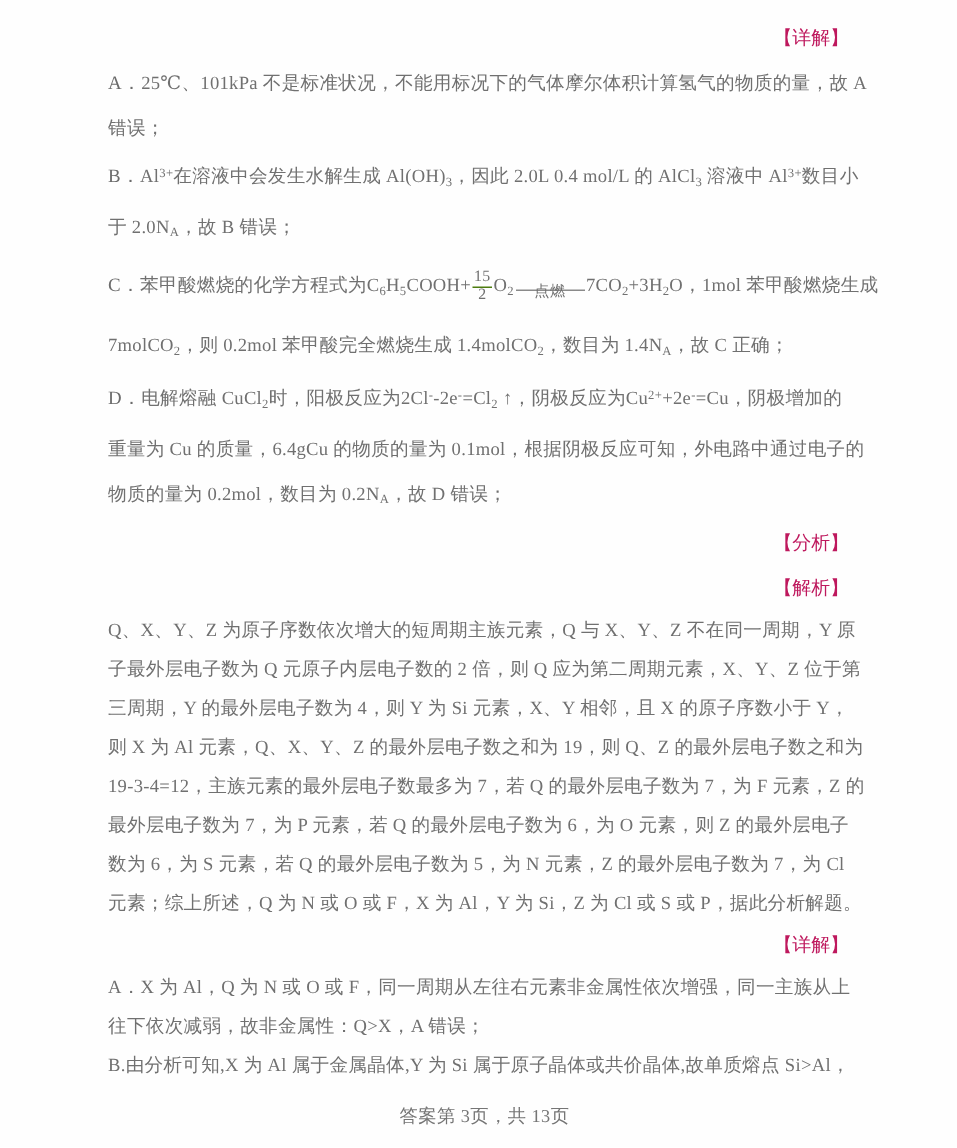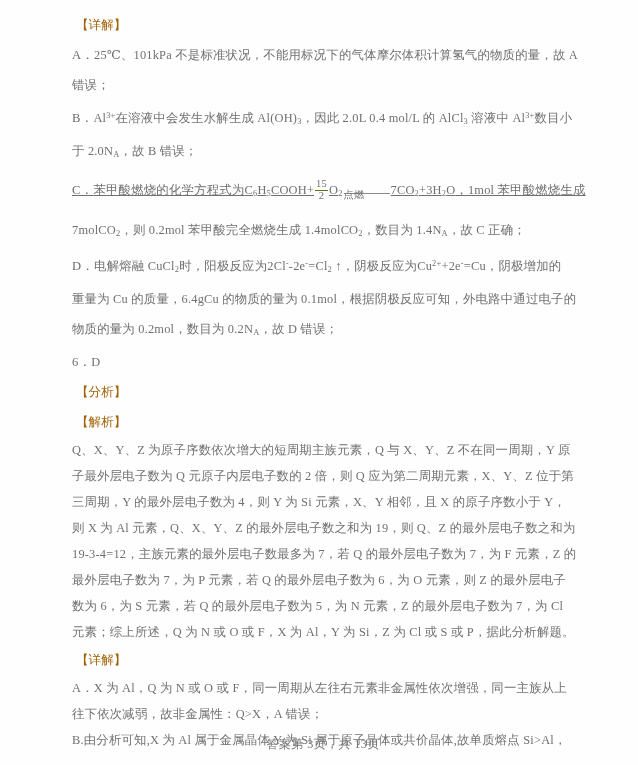--- a/index.html
+++ b/index.html
@@ -39,22 +39,23 @@
   .tight .line {
     line-height: 26px;
   }
   .marker {
     font-size: 12.6px;
     color: #6b6b6b;
   }
   .blocklabel {
     font-size: 12.6px;
     line-height: 30px;
-    color: #a16207;
+    color: #be185d;
     padding-left: 4px;
+    text-align: right;
   }
   sub {
     font-size: 0.68em;
     vertical-align: -0.28em;
   }
   sup {
     font-size: 0.68em;
     vertical-align: 0.42em;
   }
   .frac {
@@ -71,38 +72,38 @@
     padding: 0 1px;
   }
   .frac .den {
     display: block;
     padding: 0 1px;
   }
   .rxn {
     display: inline-block;
     position: relative;
     vertical-align: baseline;
+    text-align: center;
     width: 46px;
     margin: 0 1px;
   }
   .rxn .cond {
     position: absolute;
     left: 0; right: 0;
     top: -12px;
     font-size: 0.82em;
     white-space: nowrap;
   }
   .rxn .bar {
     display: block;
     border-bottom: 1px solid #8a8a8a;
     height: 0.62em;
   }
   .eqline {
     line-height: 42px;
-    text-decoration: underline;
   }
   .footer {
     position: absolute;
     left: 4px;
     top: 736px;
     width: 638px;
     text-align: center;
     font-size: 12.2px;
     color: #757575;
     letter-spacing: 0.3px;
@@ -138,23 +139,20 @@
 
     <div class="line">
       <span class="marker">D．</span><span>电解熔融 CuCl</span><sub>2</sub><span>时，阳极反应为2Cl</span><sup>-</sup><span>-2e</span><sup>-</sup><span>=Cl</span><sub>2</sub><span> ↑，阴极反应为Cu</span><sup>2+</sup><span>+2e</span><sup>-</sup><span>=Cu，阴极增加的</span>
     </div>
     <div class="line">重量为 Cu 的质量，6.4gCu 的物质的量为 0.1mol，根据阴极反应可知，外电路中通过电子的</div>
     <div class="line">
       <span>物质的量为 0.2mol，数目为 0.2N</span><sub>A</sub><span>，故 D 错误；</span>
     </div>
 
 
-    <div class="line">
-      <span class="marker">6．</span><span>D</span>
-    </div>
     <div class="blocklabel">【分析】</div>
     <div class="blocklabel">【解析】</div>
 
     <div class="tight">
       <div class="line">Q、X、Y、Z 为原子序数依次增大的短周期主族元素，Q 与 X、Y、Z 不在同一周期，Y 原</div>
       <div class="line">子最外层电子数为 Q 元原子内层电子数的 2 倍，则 Q 应为第二周期元素，X、Y、Z 位于第</div>
       <div class="line">三周期，Y 的最外层电子数为 4，则 Y 为 Si 元素，X、Y 相邻，且 X 的原子序数小于 Y，</div>
       <div class="line">则 X 为 Al 元素，Q、X、Y、Z 的最外层电子数之和为 19，则 Q、Z 的最外层电子数之和为</div>
       <div class="line">19-3-4=12，主族元素的最外层电子数最多为 7，若 Q 的最外层电子数为 7，为 F 元素，Z 的</div>
       <div class="line">最外层电子数为 7，为 P 元素，若 Q 的最外层电子数为 6，为 O 元素，则 Z 的最外层电子</div>

